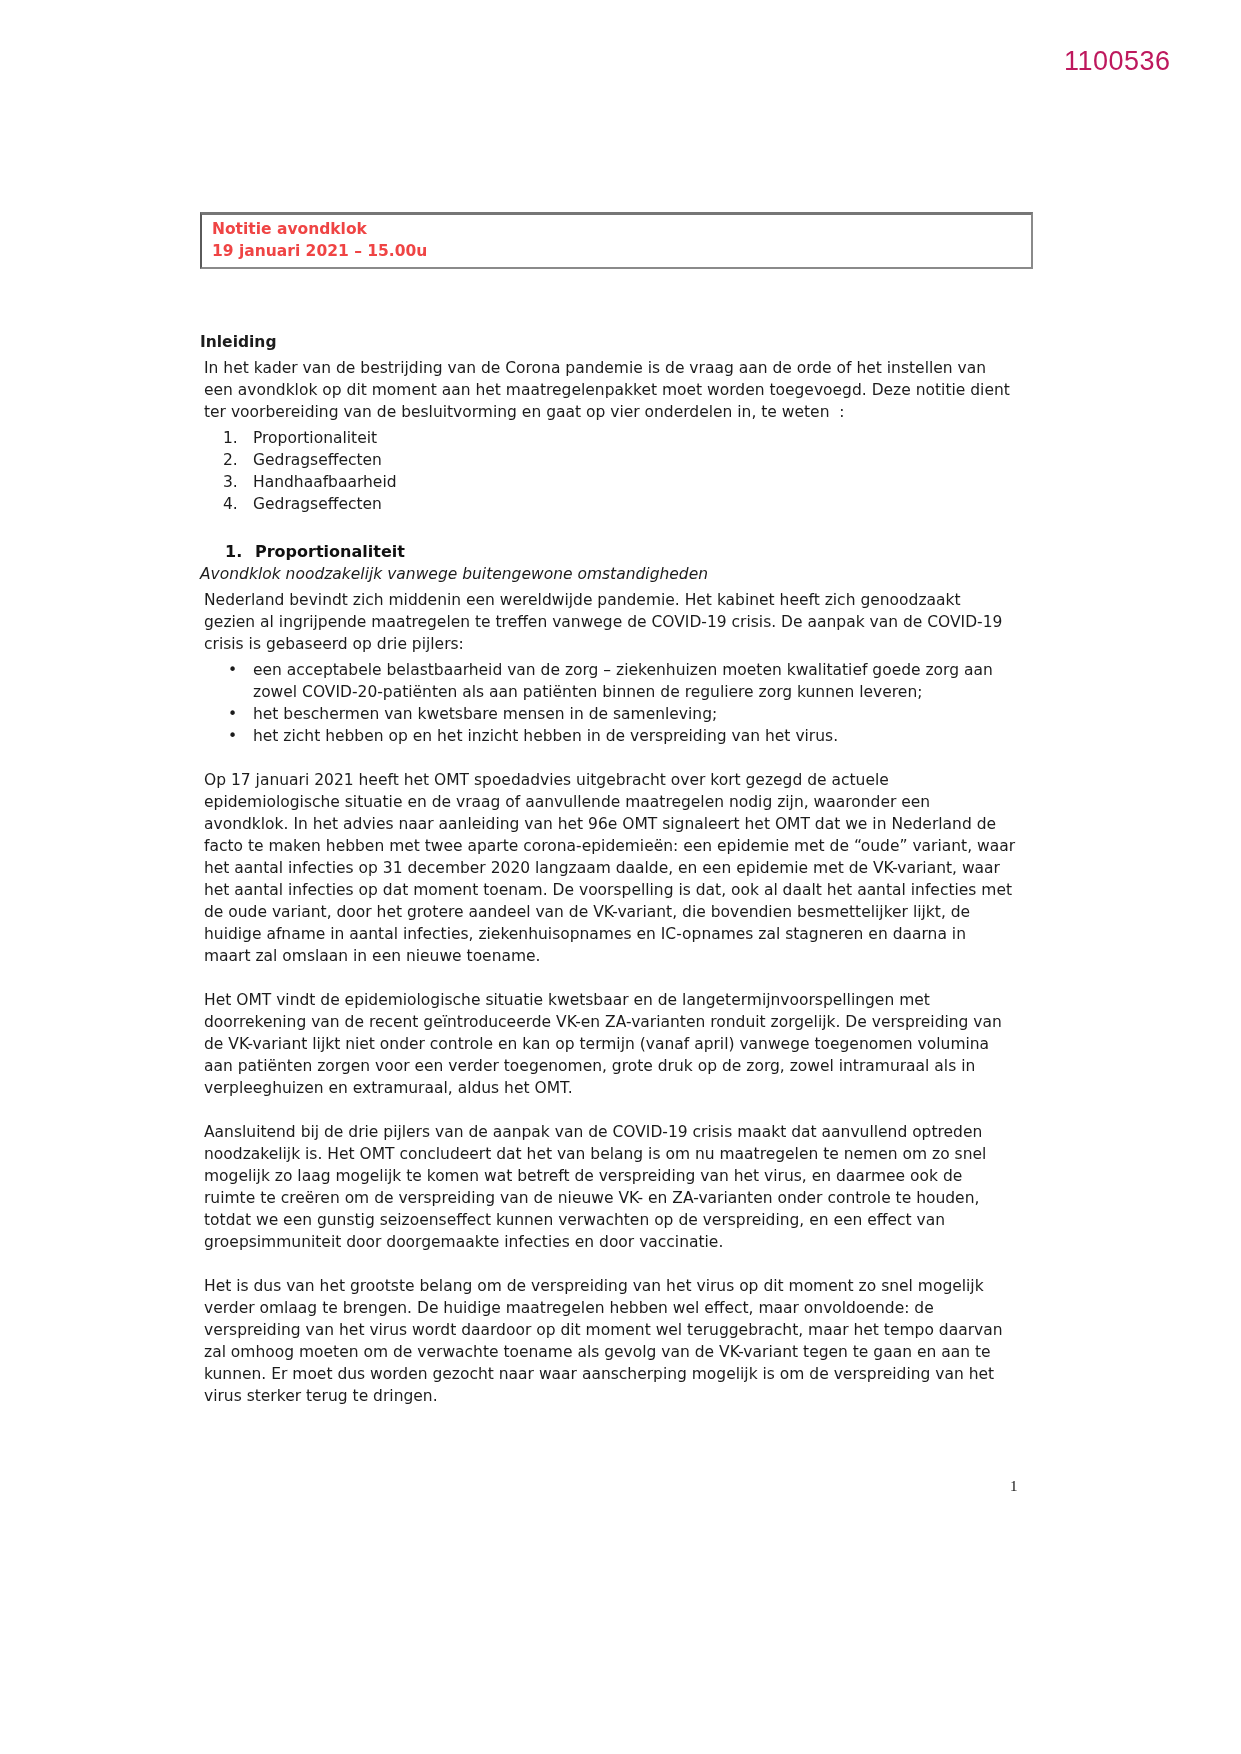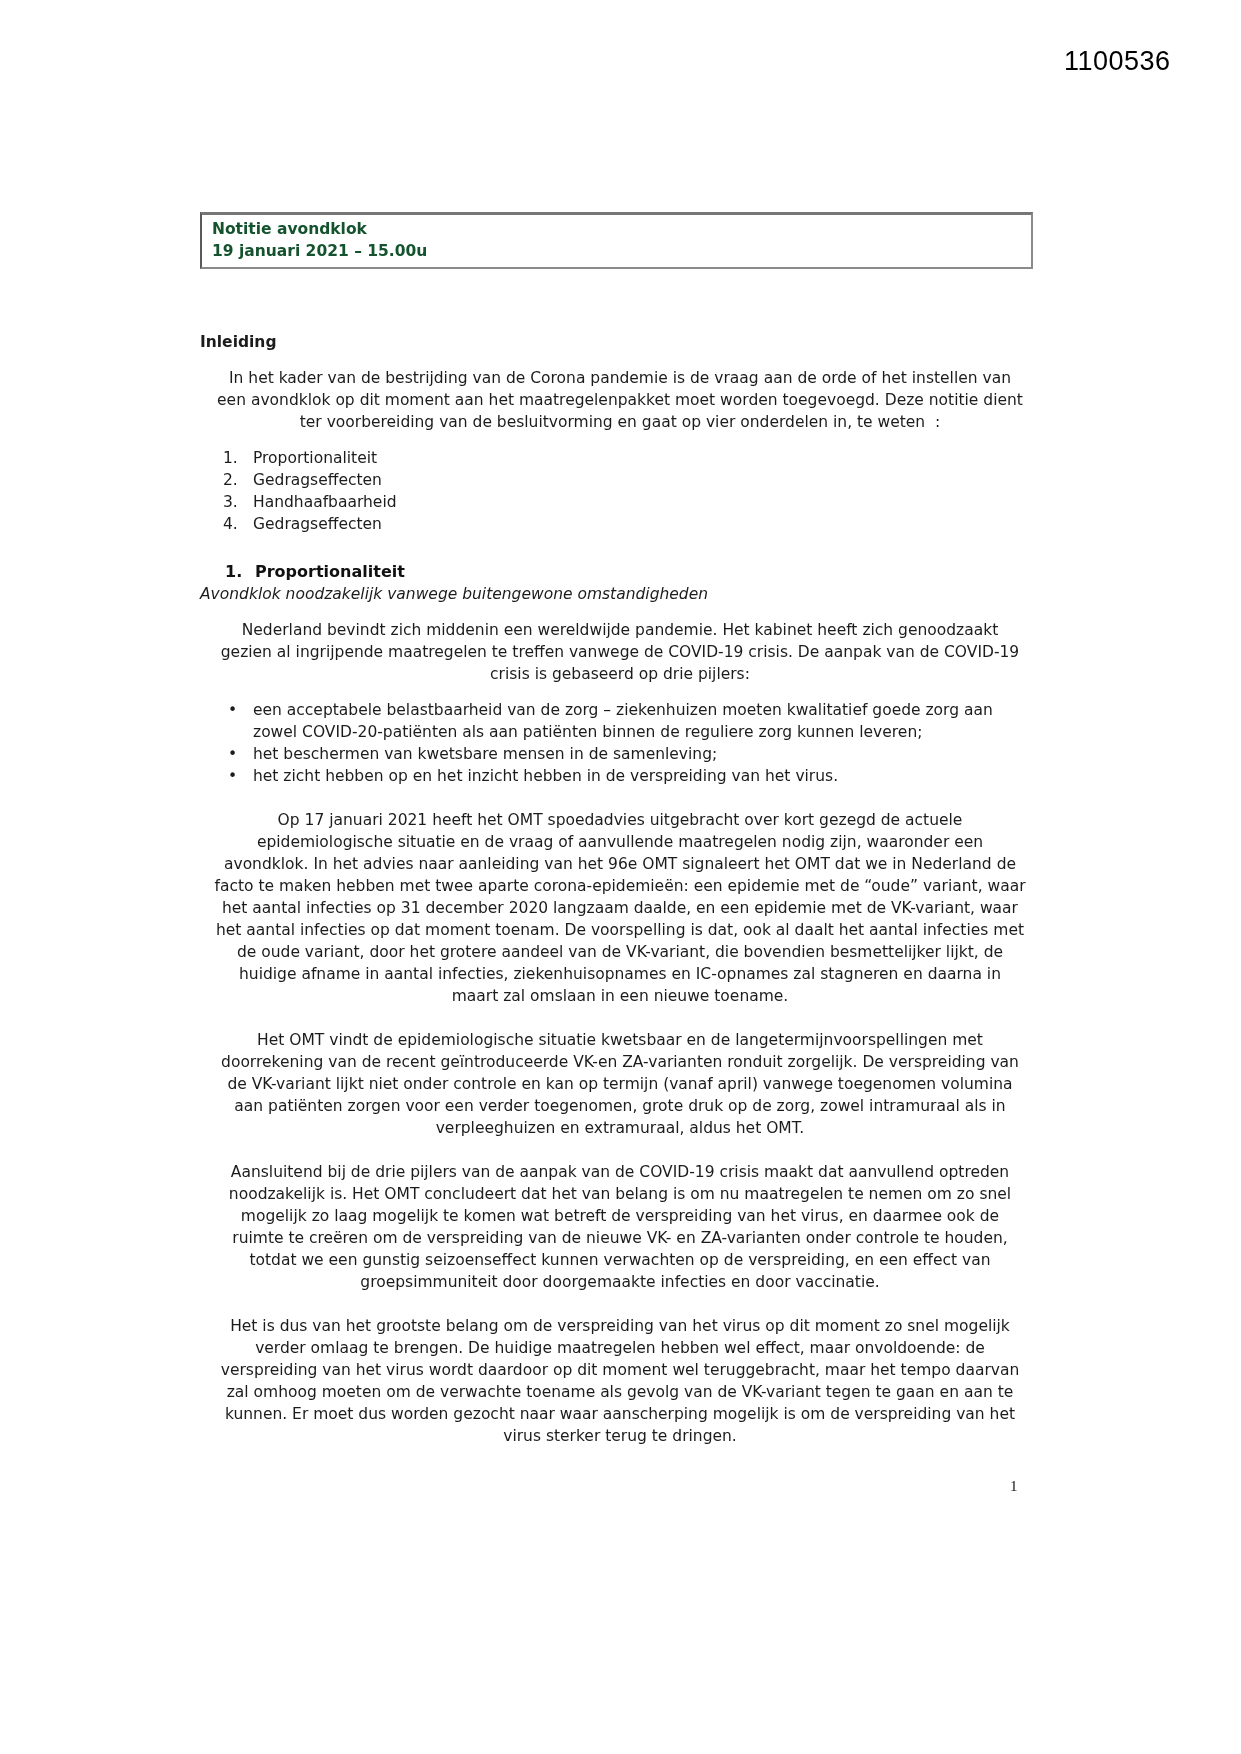--- a/index.html
+++ b/index.html
@@ -12,51 +12,50 @@
     color: #1c1c1c;
     overflow: hidden;
   }
   .doc-number {
     position: absolute;
     left: 1064px;
     top: 46px;
     font-family: "Liberation Sans", sans-serif;
     font-size: 27px;
     letter-spacing: 0.5px;
-    color: #000000;
+    color: #be185d;
   }
   .content {
     position: absolute;
     left: 200px;
     top: 212px;
     width: 833px;
     font-size: 15.5px;
     line-height: 22px;
   }
   .title-box {
     box-sizing: border-box;
     width: 833px;
     border: 2px solid #8a8a8a;
     border-top: 3px solid #767676;
     border-left: 2px solid #5a5a5a;
     padding: 3px 10px 5px 10px;
     font-weight: bold;
-    color: #14532d;
+    color: #ef4444;
   }
   .title-box .line { line-height: 22px; }
   .h-bold {
     font-weight: bold;
     margin-top: 62px;
     line-height: 22px;
   }
   .para {
-    margin: 14px;
+    margin: 4px;
     width: 812px;
     white-space: pre-wrap;
-    text-align: center;
   }
   .para.gap { margin-top: 22px; }
   .numlist { margin-top: 0; }
   .numlist .row { display: flex; line-height: 22px; }
   .numlist .num { margin-left: 23px; width: 30px; flex: 0 0 auto; }
   .sec-heading {
     display: flex;
     font-weight: bold;
     font-size: 16px;
     line-height: 22px;

